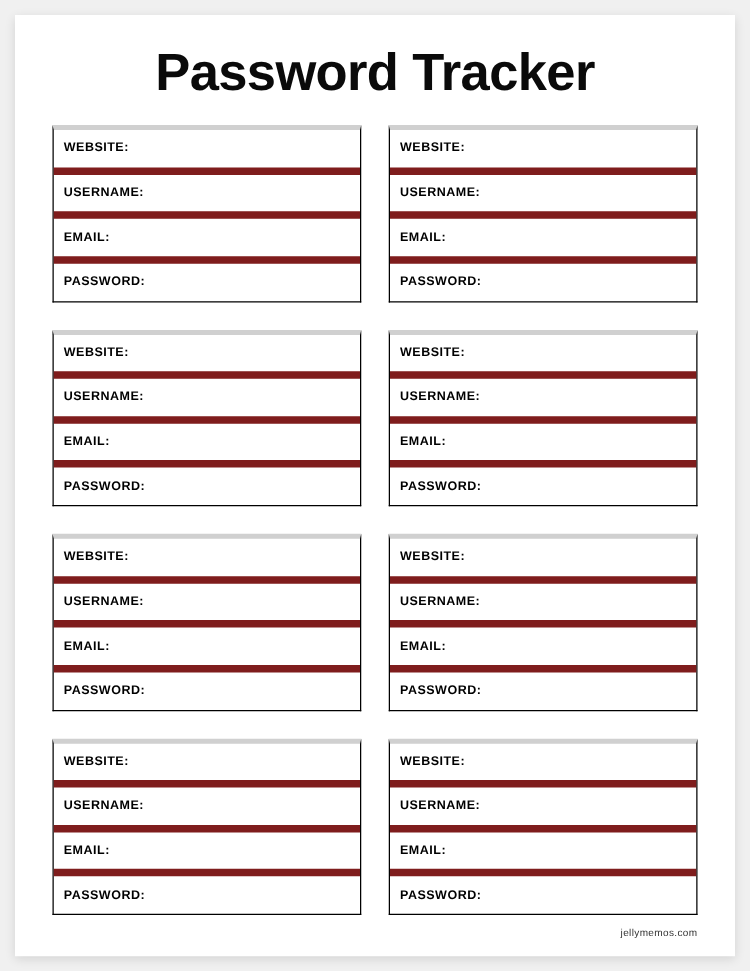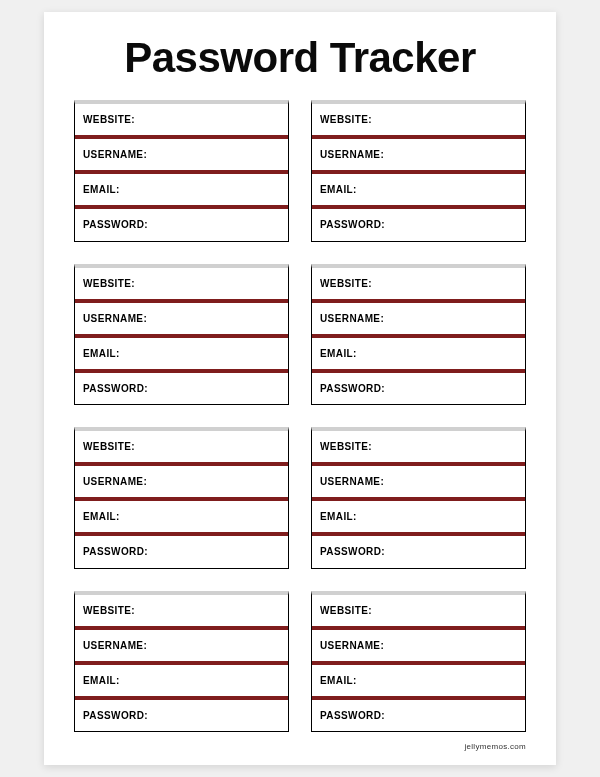--- a/index.html
+++ b/index.html
@@ -11,21 +11,21 @@
       background: #f0f0f0;
       font-family: Arial, Helvetica, sans-serif;
       width: 600px;
       height: 777px;
       display: flex;
       align-items: center;
       justify-content: center;
     }
     .page {
       background: #ffffff;
-      width: 512px;
+      width: 576px;
       height: 753px;
       box-shadow: 0 2px 8px rgba(0,0,0,0.12);
       padding: 22px 30px 14px 30px;
       display: flex;
       flex-direction: column;
     }
     .title {
       font-size: 42px;
       font-weight: 700;
       text-align: center;
@@ -42,21 +42,21 @@
       flex: 1;
     }
     .entry-box {
       border: 1px solid #000;
       border-top: 4px solid #d0d0d0;
       display: flex;
       flex-direction: column;
     }
     .field {
       flex: 1;
-      border-bottom: 4px solid #7f1d1d;
+      border-bottom: 6px solid #7f1d1d;
       display: flex;
       align-items: center;
       padding-left: 8px;
       font-size: 10px;
       font-weight: 700;
       letter-spacing: 0.4px;
       color: #000;
     }
     .field:last-child {
       border-bottom: none;

